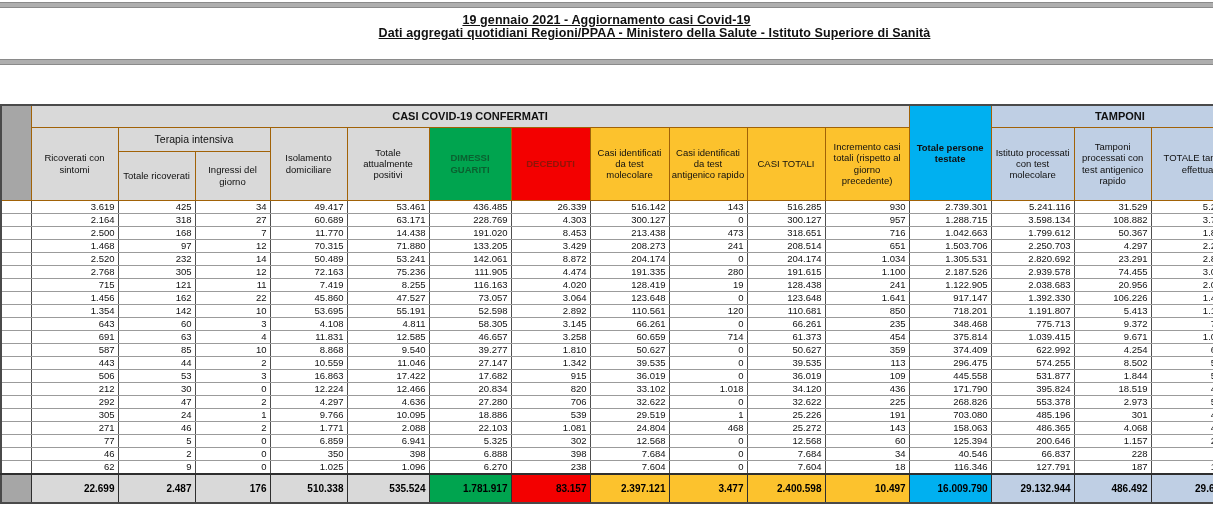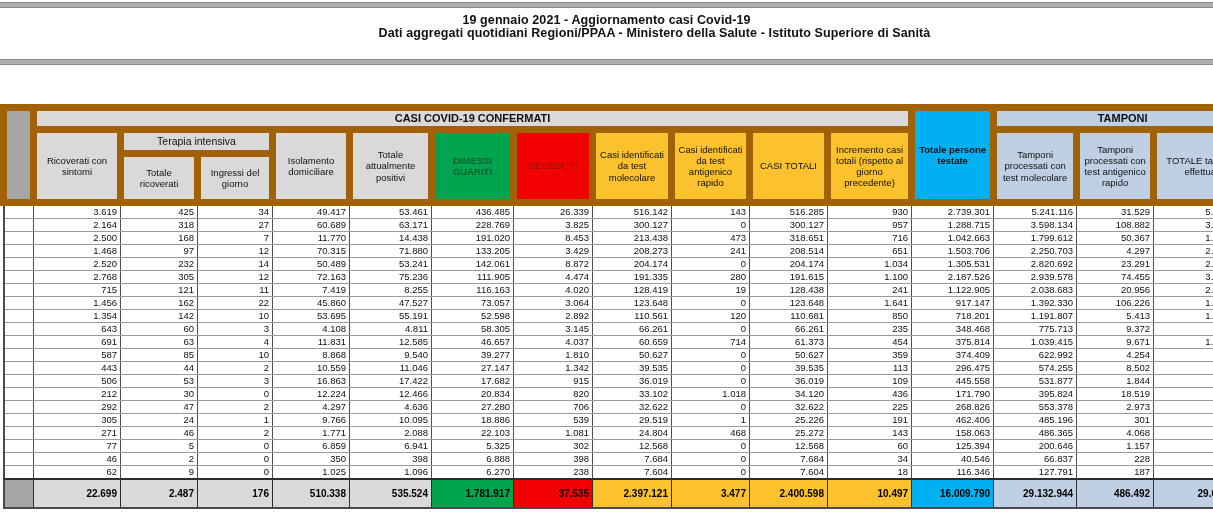--- a/index.html
+++ b/index.html
@@ -15,58 +15,59 @@
     border-top: 1px solid #8a8a8a;
     border-bottom: 1px solid #8a8a8a;
   }
   #bar-top { top: 2px; }
   #bar-mid { top: 59px; }
   .title-line {
     position: absolute; left: 0; width: 1213px;
     text-align: center;
     font-size: 12.5px; font-weight: bold; color: #111;
     letter-spacing: 0.1px;
+    text-decoration: underline;
   }
   #title { top: 13px; }
   #subtitle { top: 26px; margin-left: 48px; }
 
   .table-wrap { position: absolute; top: 104px; left: 0; }
 
   table.covid {
     border-collapse: collapse;
     table-layout: fixed;
     width: 1248px;
     border: 2px solid #4a4a4a;
   }
   th, td {
     box-sizing: border-box;
     overflow: hidden;
     white-space: normal;
   }
   
   thead th {
-    border: 7px solid #a16207;
+    border: 1px solid #a16207;
     font-weight: 400;
     font-size: 9.5px;
     line-height: 1.18;
     text-align: center;
     vertical-align: middle;
     color: #101010;
     padding: 1px 2px;
   }
   tr.group-row { height: 22px; }
   tr.sub-row   { height: 24px; }
   tr.ti-row    { height: 49px; }
   .region-head { background: var(--dark-gray); }
   .group-confermati { background: var(--header-gray); font-weight: bold; font-size: 11px; }
   .group-tamponi    { background: var(--light-blue); font-weight: bold; font-size: 11px; }
   .h-gray   { background: var(--header-gray); }
   .h-ti     { background: var(--header-gray); font-size: 10.5px; }
   .h-green  { background: var(--green); color: #0a6130; font-weight: 600; }
-  .h-red    { background: var(--red);   color: #8f1407; font-weight: 400; }
+  .h-red    { background: var(--red);   color: #8f1407; font-weight: 700; }
   .h-yellow { background: var(--yellow); }
   .h-cyan   { background: var(--cyan); font-weight: 600; }
   .h-blue   { background: var(--light-blue); }
 
   
   tbody tr { height: 12.8px; }
   tbody td {
     background: #ffffff;
     border-right: 1px solid #4f4f4f;
     border-left: 1px solid #4f4f4f;
@@ -138,21 +139,21 @@
         <th rowspan="2" class="h-gray">Ricoverati con sintomi</th>
         <th colspan="2" class="h-ti">Terapia intensiva</th>
         <th rowspan="2" class="h-gray">Isolamento domiciliare</th>
         <th rowspan="2" class="h-gray">Totale attualmente positivi</th>
         <th rowspan="2" class="h-green">DIMESSI GUARITI</th>
         <th rowspan="2" class="h-red">DECEDUTI</th>
         <th rowspan="2" class="h-yellow">Casi identificati da test molecolare</th>
         <th rowspan="2" class="h-yellow">Casi identificati da test antigenico rapido</th>
         <th rowspan="2" class="h-yellow">CASI TOTALI</th>
         <th rowspan="2" class="h-yellow">Incremento casi totali (rispetto al giorno precedente)</th>
-        <th rowspan="2" class="h-blue">Tamponi processati con test molecolare</th>
+        <th rowspan="2" class="h-blue">Istituto processati con test molecolare</th>
         <th rowspan="2" class="h-blue">Tamponi processati con test antigenico rapido</th>
         <th rowspan="2" class="h-blue">TOTALE tamponi effettuati</th>
       </tr>
       <tr class="ti-row">
         <th class="h-gray">Totale ricoverati</th>
         <th class="h-gray">Ingressi del giorno</th>
       </tr>
     </thead>
     <tbody>
         <tr>
@@ -174,21 +175,21 @@
           <td>5.272.645</td>
         </tr>
         <tr>
           <td class="region-cell"></td>
           <td>2.164</td>
           <td>318</td>
           <td>27</td>
           <td>60.689</td>
           <td>63.171</td>
           <td>228.769</td>
-          <td>3.825</td>
+          <td>4.303</td>
           <td>300.127</td>
           <td>0</td>
           <td>300.127</td>
           <td>957</td>
           <td>1.288.715</td>
           <td>3.598.134</td>
           <td>108.882</td>
           <td>3.707.016</td>
         </tr>
         <tr>
@@ -336,21 +337,21 @@
           <td>785.085</td>
         </tr>
         <tr>
           <td class="region-cell"></td>
           <td>691</td>
           <td>63</td>
           <td>4</td>
           <td>11.831</td>
           <td>12.585</td>
           <td>46.657</td>
-          <td>4.037</td>
+          <td>3.258</td>
           <td>60.659</td>
           <td>714</td>
           <td>61.373</td>
           <td>454</td>
           <td>375.814</td>
           <td>1.039.415</td>
           <td>9.671</td>
           <td>1.049.086</td>
         </tr>
         <tr>
@@ -449,21 +450,21 @@
           <td>24</td>
           <td>1</td>
           <td>9.766</td>
           <td>10.095</td>
           <td>18.886</td>
           <td>539</td>
           <td>29.519</td>
           <td>1</td>
           <td>25.226</td>
           <td>191</td>
-          <td>462.406</td>
+          <td>703.080</td>
           <td>485.196</td>
           <td>301</td>
           <td>485.497</td>
         </tr>
         <tr>
           <td class="region-cell"></td>
           <td>271</td>
           <td>46</td>
           <td>2</td>
           <td>1.771</td>
@@ -536,21 +537,21 @@
       </tbody>
     <tfoot>
       <tr>
           <td class="c-darkgray"></td>
           <td class="c-gray">22.699</td>
           <td class="c-gray">2.487</td>
           <td class="c-gray">176</td>
           <td class="c-gray">510.338</td>
           <td class="c-gray">535.524</td>
           <td class="c-green">1.781.917</td>
-          <td class="c-red">37.535</td>
+          <td class="c-red">83.157</td>
           <td class="c-yellow">2.397.121</td>
           <td class="c-yellow">3.477</td>
           <td class="c-yellow">2.400.598</td>
           <td class="c-yellow">10.497</td>
           <td class="c-cyan">16.009.790</td>
           <td class="c-blue">29.132.944</td>
           <td class="c-blue">486.492</td>
           <td class="c-blue">29.619.436</td>
         </tr>
     </tfoot>

